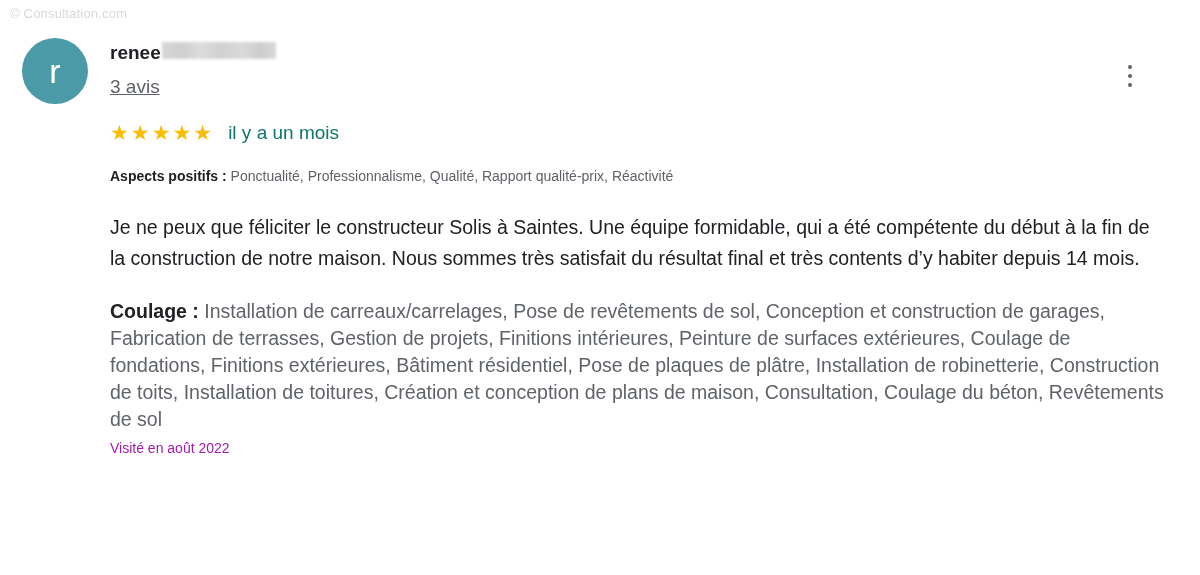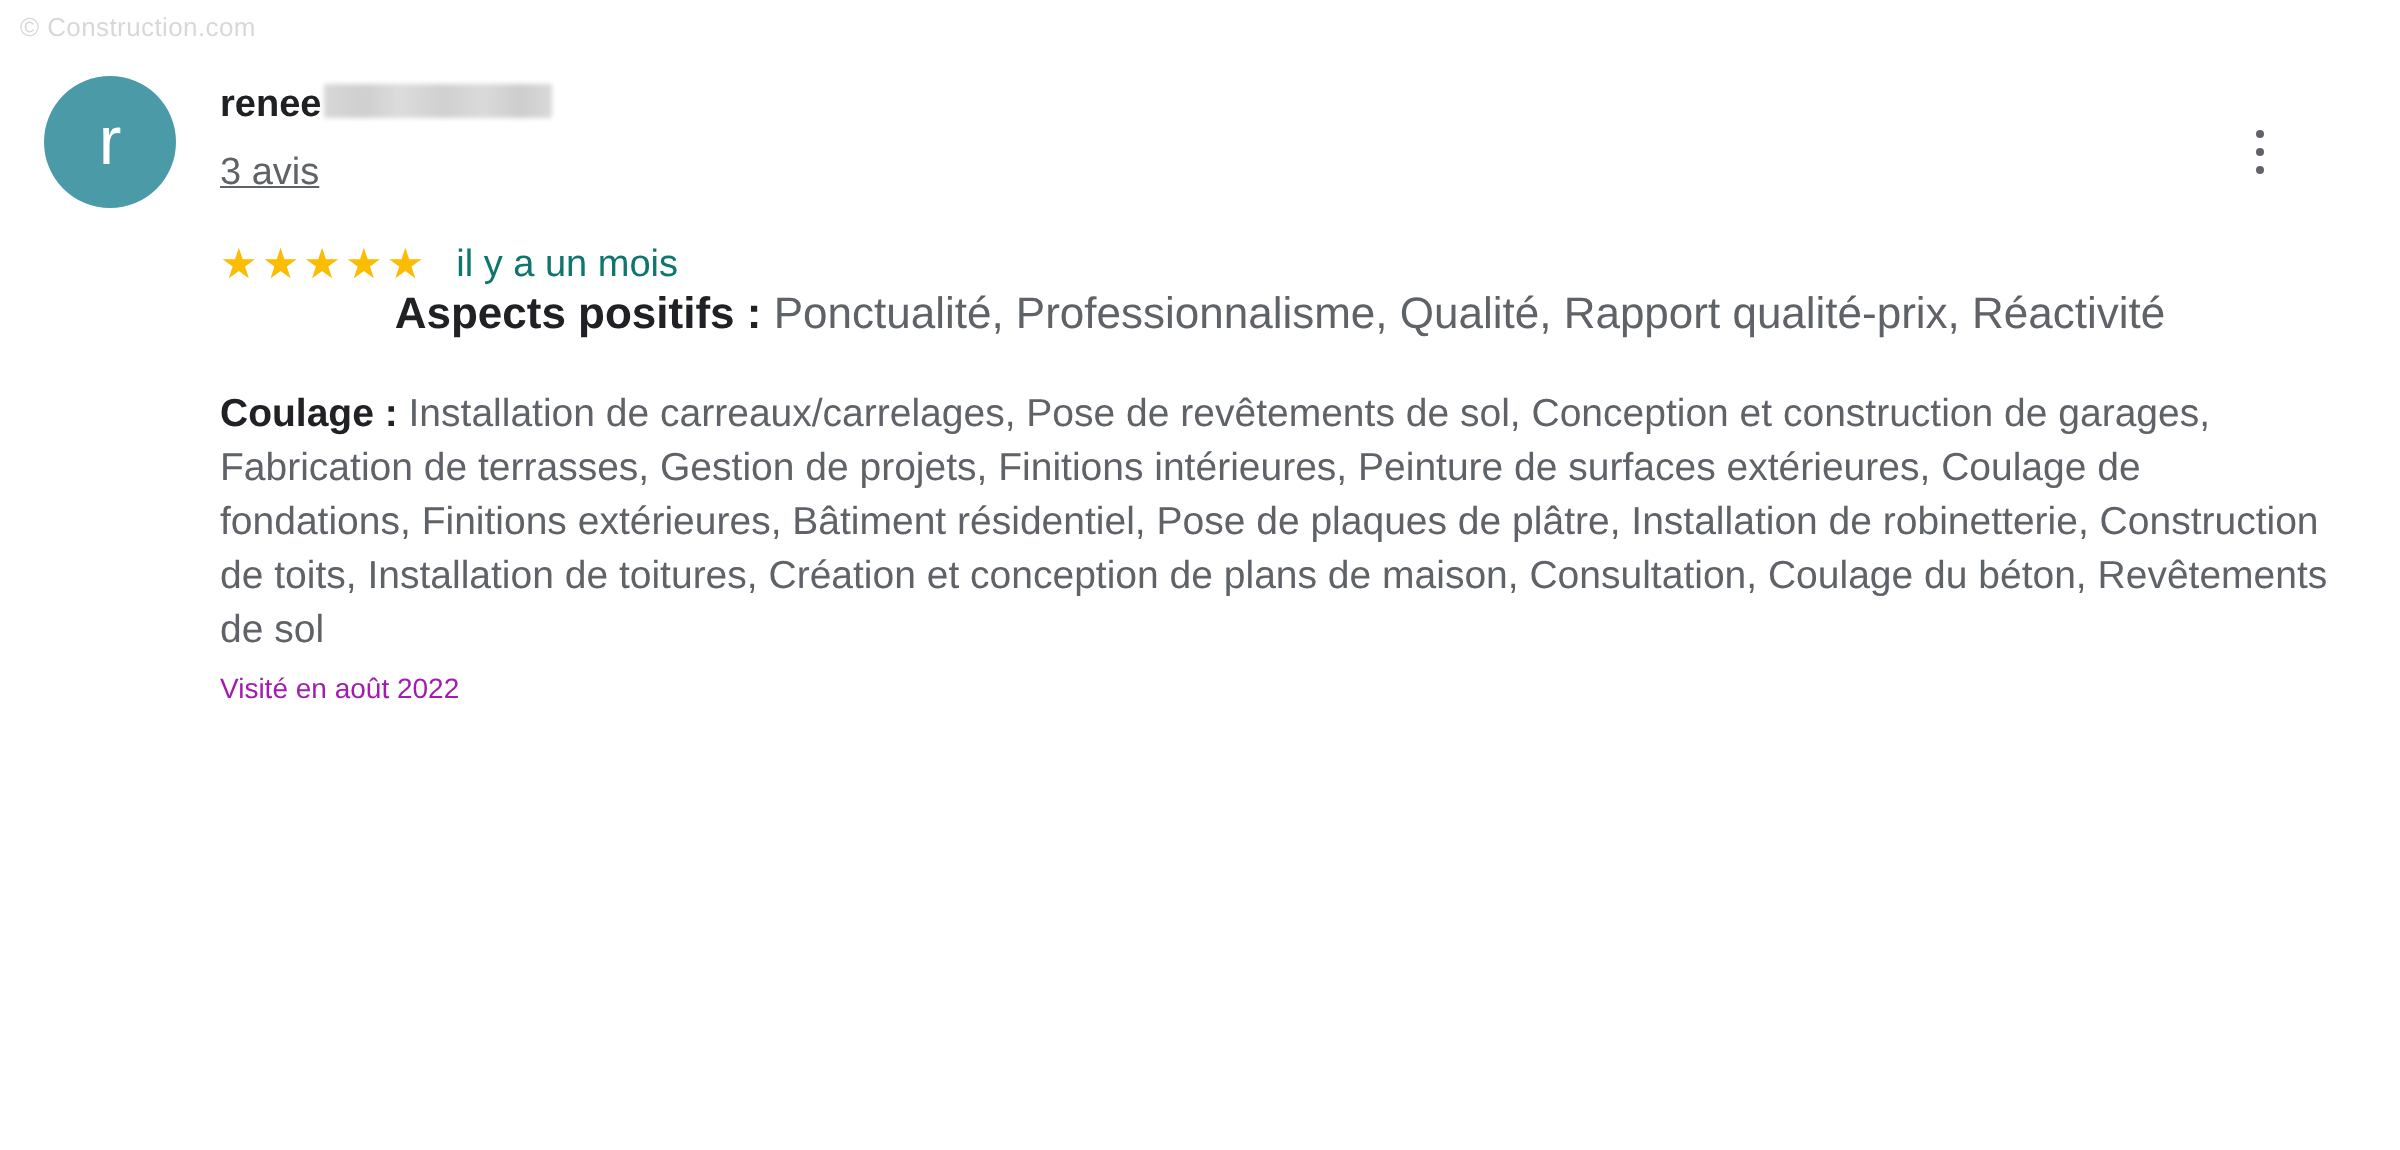--- a/index.html
+++ b/index.html
@@ -129,24 +129,24 @@
     color: #0f766e;
     line-height: 22px;
   }
 
   .body-block {
     margin-left: 88px;
     width: 1060px;
   }
 
   .aspects {
-    font-size: 22px;
+    margin-top: 19px;
+    font-size: 14px;
     line-height: 26px;
     color: #5f6368;
-    text-align: center;
   }
   .aspects .label {
     font-weight: bold;
     color: #202124;
   }
 
   .review-text {
     margin-top: 23px;
     font-size: 19.5px;
     line-height: 31px;
@@ -217,21 +217,21 @@
   .like-label {
     margin-left: 14px;
     font-size: 19.5px;
     color: #5f6368;
     line-height: 22px;
   }
 </style>
 </head>
 <body>
 
-<div class="watermark">© Construction.com</div>
+<div class="watermark">© Consultation.com</div>
 
 <div class="review">
 
   <div class="review-header">
     <div class="avatar">r</div>
 
     <div class="header-text">
       <div class="name-row">
         <span class="reviewer-name">renee</span>
         <span class="name-redaction"></span>
@@ -250,20 +250,21 @@
     <span class="stars">★★★★★</span>
     <span class="review-date">il y a un mois</span>
   </div>
 
   <div class="body-block">
     <div class="aspects">
       <span class="label">Aspects positifs :</span>
       <span>Ponctualité, Professionnalisme, Qualité, Rapport qualité-prix, Réactivité</span>
     </div>
 
+    <div class="review-text">Je ne peux que féliciter le constructeur Solis à Saintes. Une équipe formidable, qui a été compétente du début à la fin de la construction de notre maison. Nous sommes très satisfait du résultat final et très contents d’y habiter depuis 14 mois.</div>
 
     <div class="services">
       <span class="label">Coulage :</span>
       <span>Installation de carreaux/carrelages, Pose de revêtements de sol, Conception et construction de garages, Fabrication de terrasses, Gestion de projets, Finitions intérieures, Peinture de surfaces extérieures, Coulage de fondations, Finitions extérieures, Bâtiment résidentiel, Pose de plaques de plâtre, Installation de robinetterie, Construction de toits, Installation de toitures, Création et conception de plans de maison, Consultation, Coulage du béton, Revêtements de sol</span>
     </div>
 
     <div class="visit-date">Visité en août 2022</div>
   </div>
 
 

